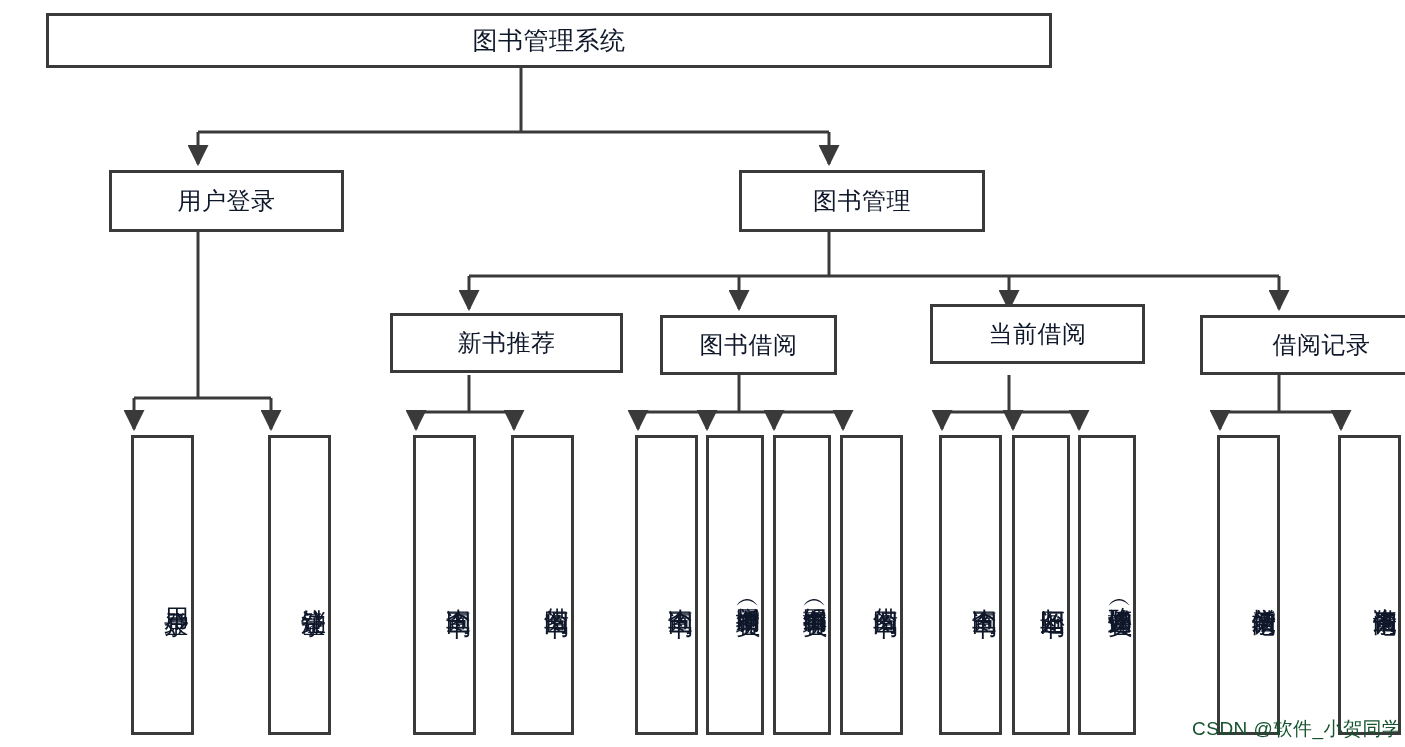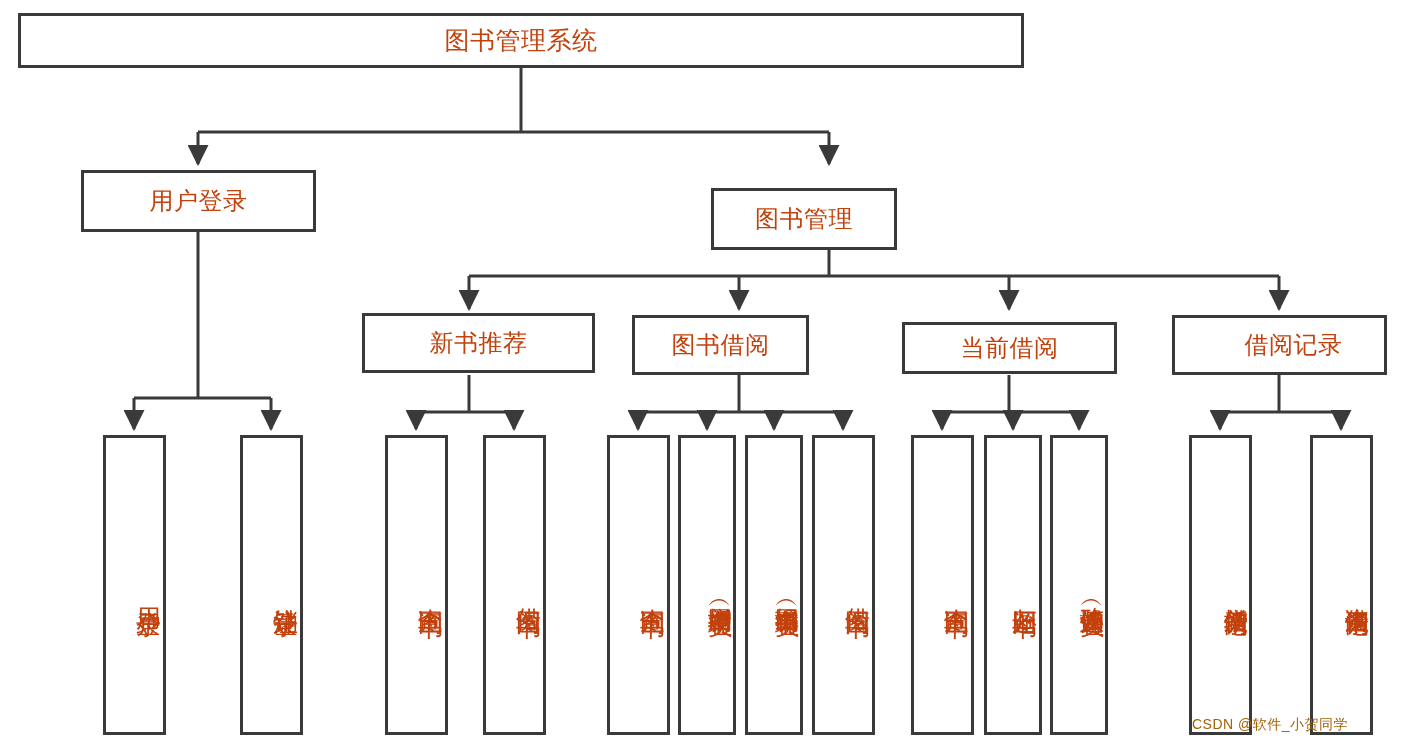--- a/index.html
+++ b/index.html
@@ -26,21 +26,22 @@
     pointer-events: none;
   }
   .node {
     position: absolute;
     box-sizing: border-box;
     border: 3px solid #3a3a3a;
     background: #ffffff;
     display: flex;
     align-items: center;
     justify-content: center;
-    color: #c2410c;
+    color: #0f172a;
+    margin-left: 28px;
   }
   .node-h {
     font-size: 24px;
     line-height: 1.1;
     letter-spacing: 0.5px;
     white-space: nowrap;
   }
   .node-root {
     font-size: 25px;
   }
@@ -54,22 +55,22 @@
     align-items: flex-start;
     justify-content: center;
     white-space: nowrap;
   }
   .node-v.tall {
     font-size: 24px;
     letter-spacing: 1px;
   }
   .watermark {
     position: absolute;
-    font-size: 14px;
-    color: #a16207;
+    font-size: 19px;
+    color: #14532d;
     white-space: nowrap;
     letter-spacing: 0.5px;
   }
 </style>
 </head>
 <body>
 
 <div id="diagram-root">
 
   <svg class="connectors" viewBox="0 0 1405 747">
@@ -121,25 +122,25 @@
       <path d="M 1279 375 L 1279 412"></path>
       <path d="M 1220 412 L 1341 412"></path>
       <path d="M 1220 412 L 1220 429" marker-end="url(#arrow)"></path>
       <path d="M 1341 412 L 1341 429" marker-end="url(#arrow)"></path>
     </g>
   </svg>
 
   <div class="node node-h node-root" style="left:18px; top:13px; width:1006px; height:55px;">图书管理系统</div>
 
   <div class="node node-h" style="left:81px; top:170px; width:235px; height:62px;">用户登录</div>
-  <div class="node node-h" style="left:711px; top:188px; width:186px; height:62px;">图书管理</div>
+  <div class="node node-h" style="left:711px; top:170px; width:246px; height:62px;">图书管理</div>
 
   <div class="node node-h" style="left:362px; top:313px; width:233px; height:60px;">新书推荐</div>
   <div class="node node-h" style="left:632px; top:315px; width:177px; height:60px;">图书借阅</div>
-  <div class="node node-h" style="left:902px; top:322px; width:215px; height:52px;">当前借阅</div>
+  <div class="node node-h" style="left:902px; top:304px; width:215px; height:60px;">当前借阅</div>
   <div class="node node-h" style="left:1172px; top:315px; width:215px; height:60px;padding-left:28px;">借阅记录</div>
 
   <div class="node node-v" style="left:103px; top:435px; width:63px; height:300px;">用户登录</div>
   <div class="node node-v" style="left:240px; top:435px; width:63px; height:300px;">注销登录</div>
 
   <div class="node node-v" style="left:385px; top:435px; width:63px; height:300px;">查询图书</div>
   <div class="node node-v" style="left:483px; top:435px; width:63px; height:300px;">借阅图书</div>
 
   <div class="node node-v" style="left:607px; top:435px; width:63px; height:300px;">查询图书</div>
   <div class="node node-v tall" style="left:678px; top:435px; width:58px; height:300px;">新增图书（管理员）</div>

